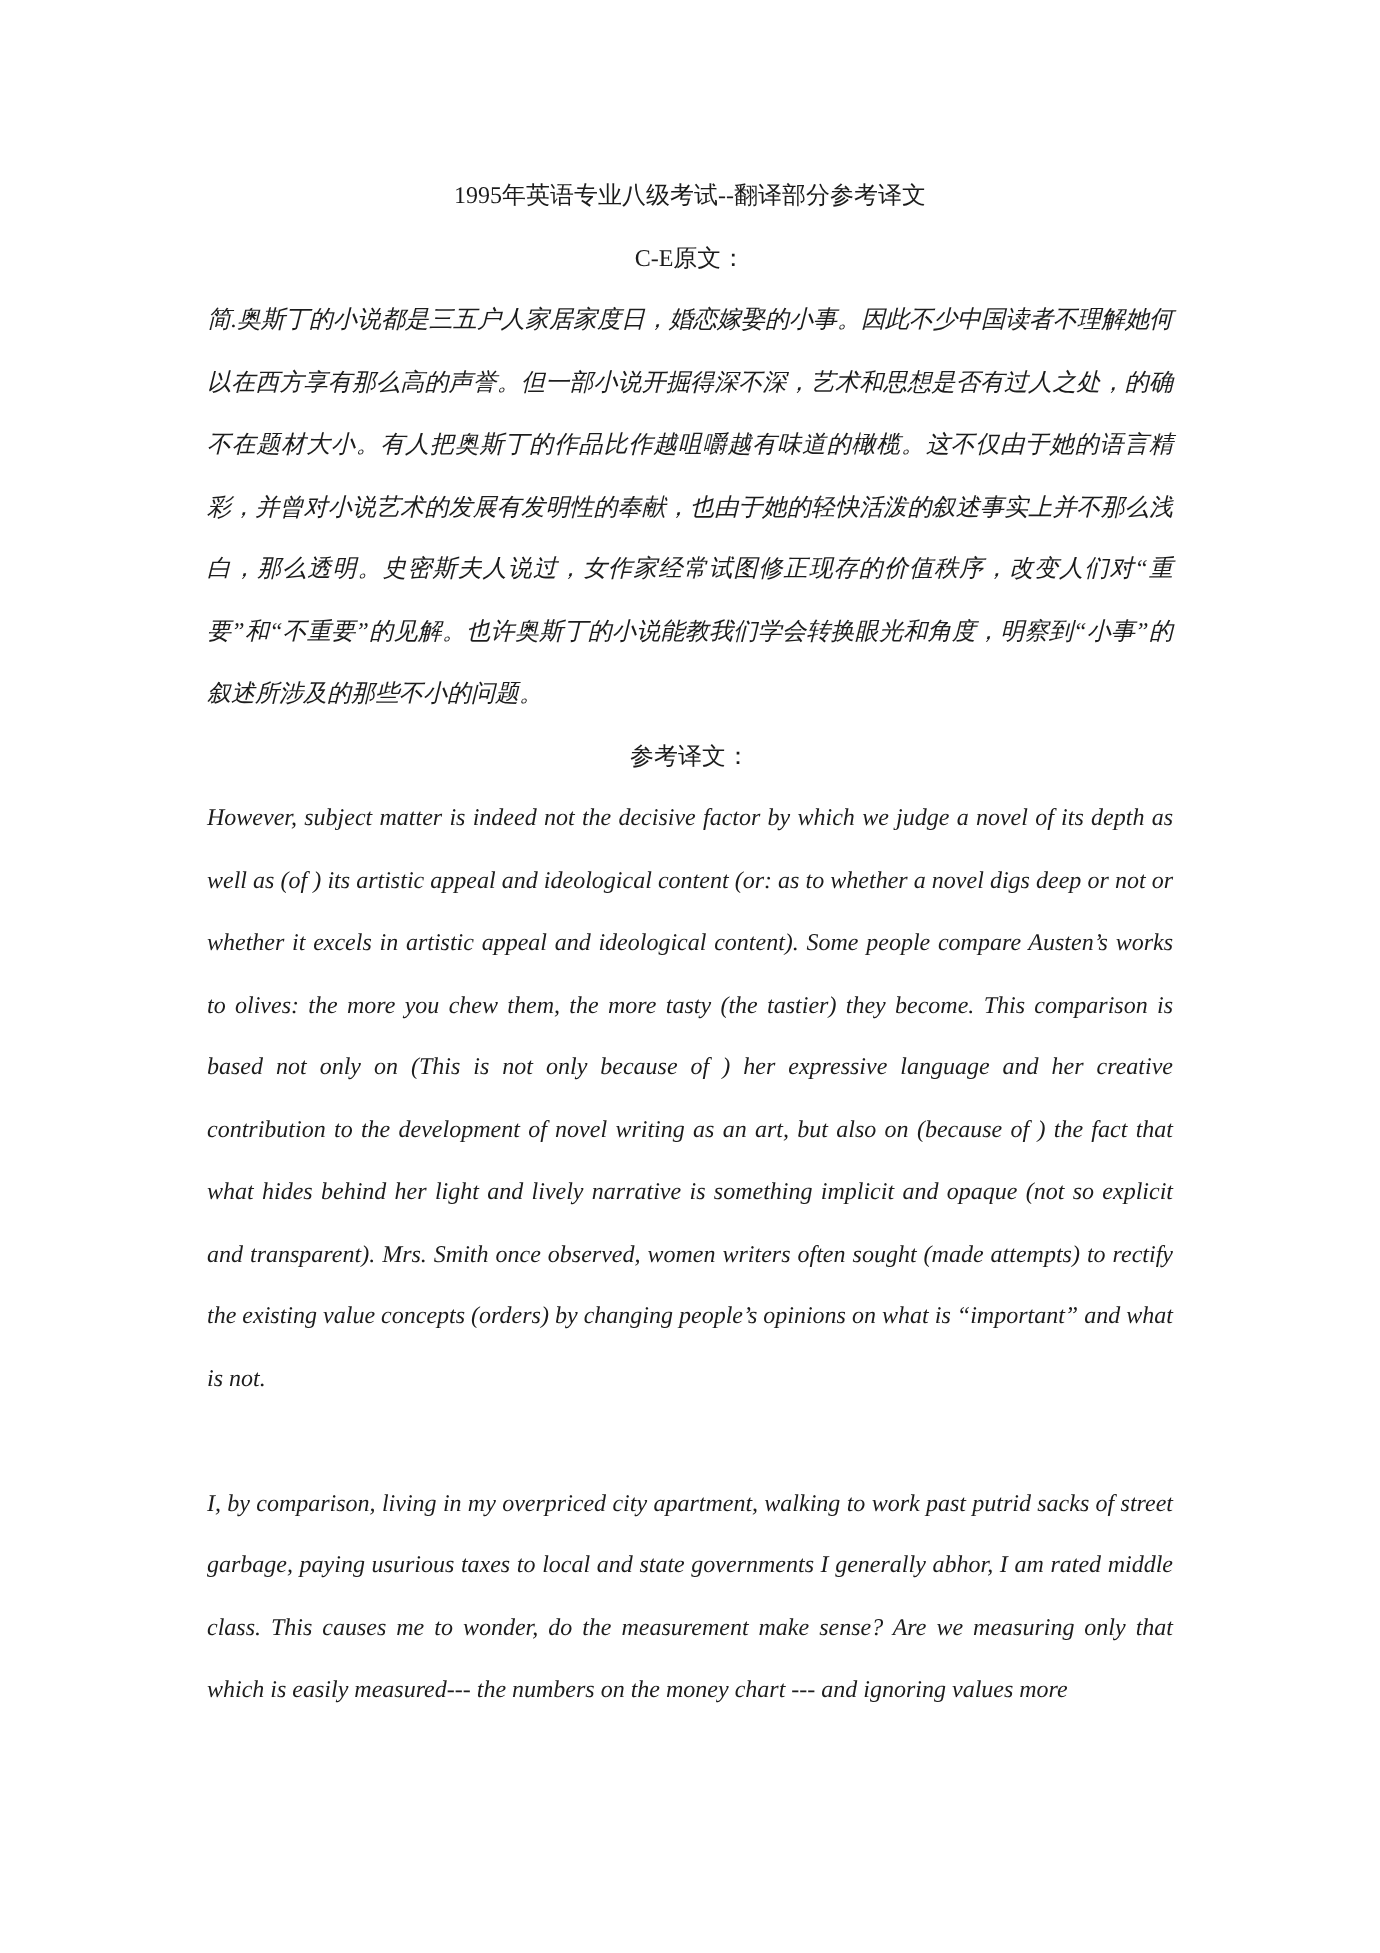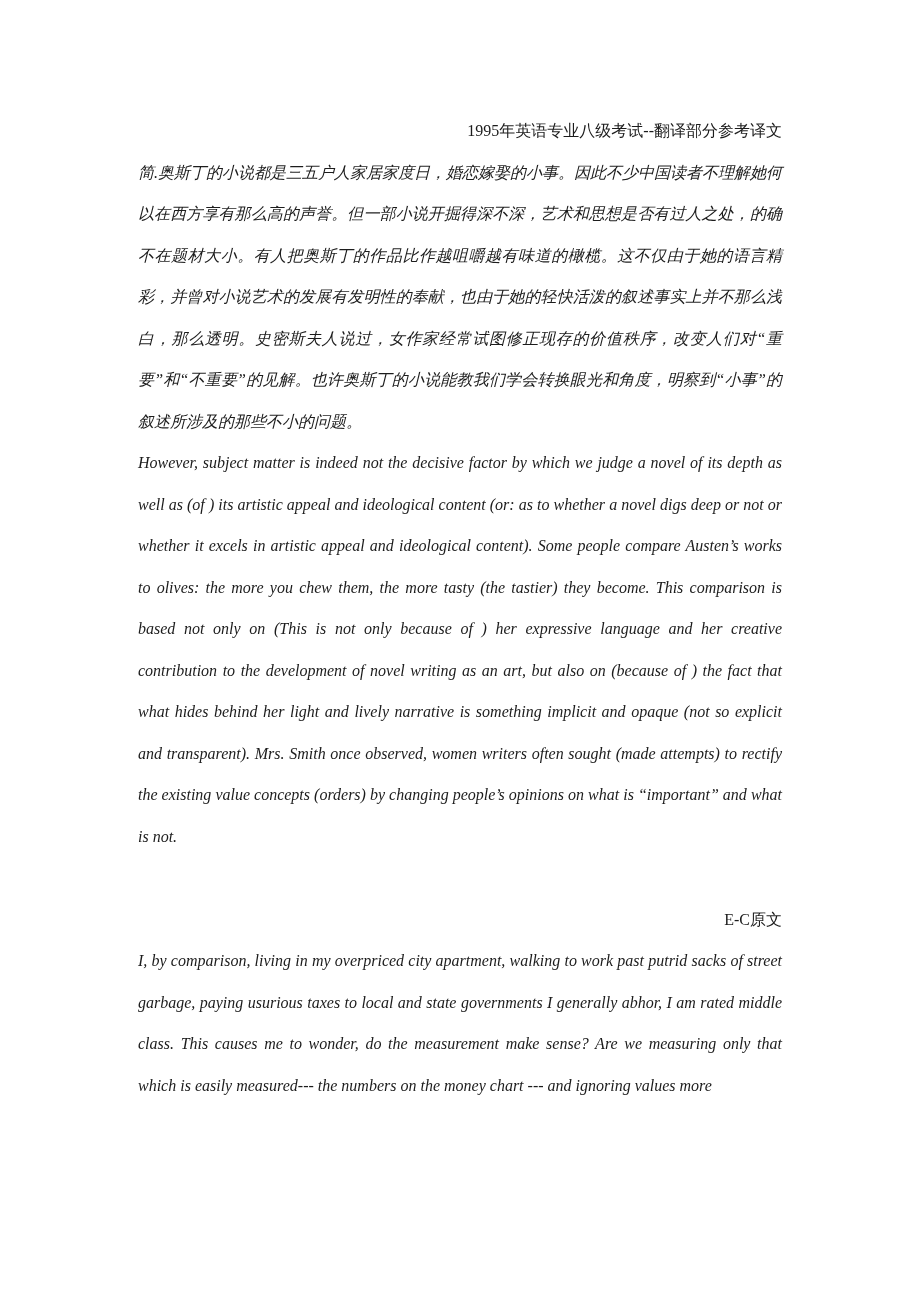--- a/index.html
+++ b/index.html
@@ -23,46 +23,47 @@
     font-size: 16px;
     line-height: 41.5px;
     color: #1c1c1c;
   }
   .content p {
     margin: 0;
     padding: 0;
   }
   .doc-title,
   .doc-heading {
-    text-align: right;
+    text-align: center;
     white-space: nowrap;
   }
   .doc-para {
     text-align: justify;
     text-justify: inter-ideograph;
     font-style: italic;
   }
   .blank-line {
     height: 41.5px;
   }
 </style>
 </head>
 <body>
 
 <div class="page">
   <div class="content">
 
     <p class="doc-title">1995年英语专业八级考试--翻译部分参考译文</p>
 
+    <p class="doc-heading">C-E原文：</p>
 
     <p class="doc-para">简.奥斯丁的小说都是三五户人家居家度日，婚恋嫁娶的小事。因此不少中国读者不理解她何以在西方享有那么高的声誉。但一部小说开掘得深不深，艺术和思想是否有过人之处，的确不在题材大小。有人把奥斯丁的作品比作越咀嚼越有味道的橄榄。这不仅由于她的语言精彩，并曾对小说艺术的发展有发明性的奉献，也由于她的轻快活泼的叙述事实上并不那么浅白，那么透明。史密斯夫人说过，女作家经常试图修正现存的价值秩序，改变人们对“重要”和“不重要”的见解。也许奥斯丁的小说能教我们学会转换眼光和角度，明察到“小事”的叙述所涉及的那些不小的问题。</p>
 
+    <p class="doc-heading">参考译文：</p>
 
     <p class="doc-para">However, subject matter is indeed not the decisive factor by which we judge a novel of its depth as well as (of ) its artistic appeal and ideological content (or: as to whether a novel digs deep or not or whether it excels in artistic appeal and ideological content). Some people compare Austen’s works to olives: the more you chew them, the more tasty (the tastier) they become. This comparison is based not only on (This is not only because of ) her expressive language and her creative contribution to the development of novel writing as an art, but also on (because of ) the fact that what hides behind her light and lively narrative is something implicit and opaque (not so explicit and transparent). Mrs. Smith once observed, women writers often sought (made attempts) to rectify the existing value concepts (orders) by changing people’s opinions on what is “important” and what is not.</p>
 
     <div class="blank-line"></div>
 
-    <p class="doc-heading">E-C原文</p>
 
     <p class="doc-para">I, by comparison, living in my overpriced city apartment, walking to work past putrid sacks of street garbage, paying usurious taxes to local and state governments I generally abhor, I am rated middle class. This causes me to wonder, do the measurement make sense? Are we measuring only that which is easily measured--- the numbers on the money chart --- and ignoring values more</p>
 
   </div>
 </div>
 
 </body></html>

